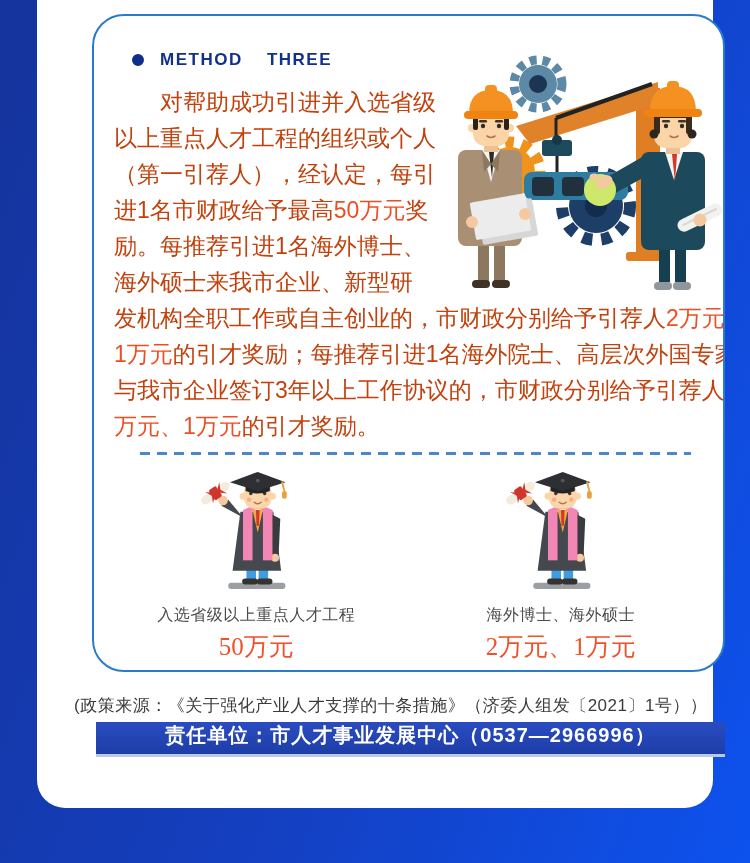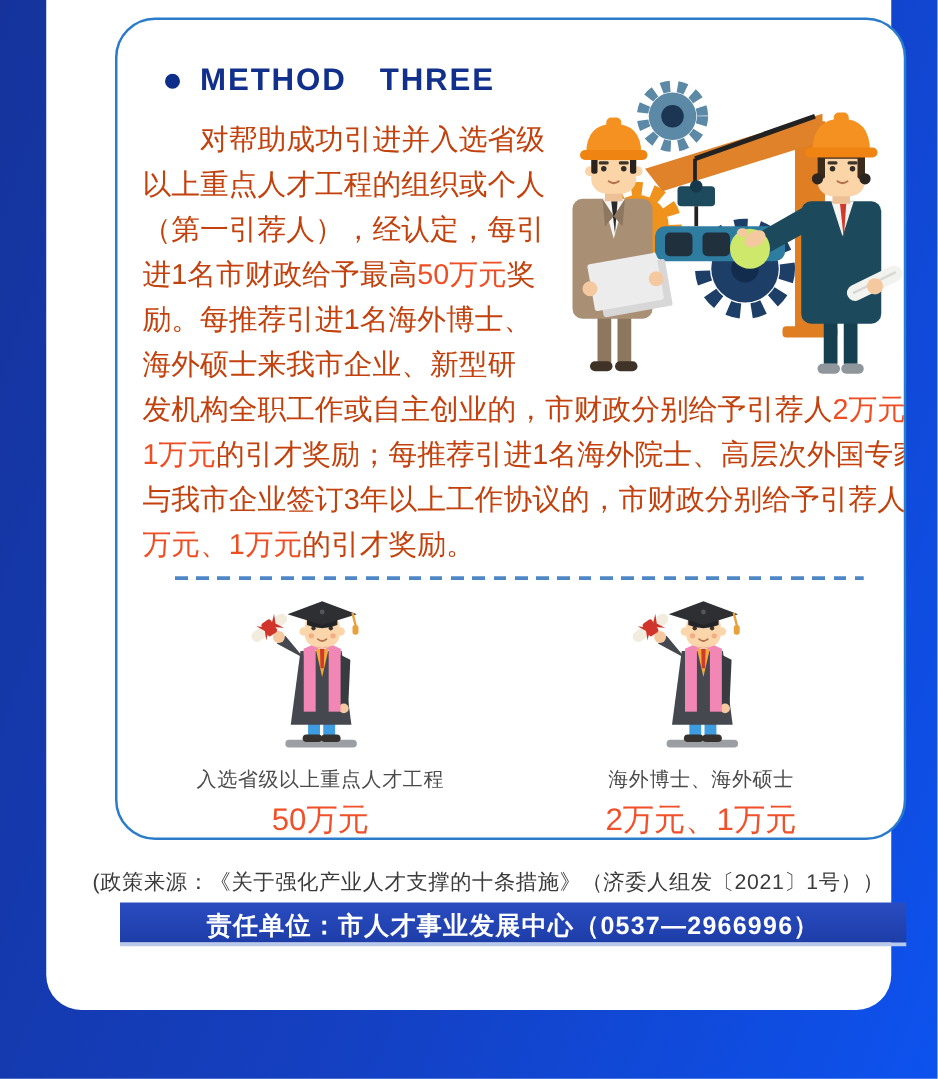--- a/index.html
+++ b/index.html
@@ -20,50 +20,50 @@
   }
   .card-header {
     display:flex; align-items:center; gap:16px;
     padding:34px 0 0 38px;
   }
   .ring-icon {
     width:10px; height:10px; border:6px solid #0d2f8a; border-radius:50%;
     flex:0 0 auto;
   }
   .card-title {
-    font-size:25px; font-weight:bold; color:#10308c;
+    font-size:17px; font-weight:bold; color:#10308c;
     letter-spacing:1.5px; word-spacing:18px;
   }
   .intro { position:relative; margin-top:14px; padding:0 6px 0 20px; }
   .illustration-box {
     position:absolute; top:-30px; right:0; width:285px; height:240px;
   }
   .text-line { font-size:23px; line-height:36px; white-space:nowrap; }
   .narrow-lines { width:340px; }
   .text-line.indent { text-indent:2em; }
   .c-blue { color:#c2410c; }
   .c-red  { color:#ee4e23; }
   .dashed-divider {
     height:3px; margin:8px 32px 10px 46px;
     background:repeating-linear-gradient(90deg,#4d87c6 0 10px,transparent 10px 17px);
   }
-  .graduates { display:flex; margin-top:10px; padding:0 10px; }
+  .graduates { display:flex; margin-top:10px; padding:0 10px;font-family:Liberation Serif, serif; }
   .grad-col { flex:1; display:flex; flex-direction:column; align-items:center; }
   .grad-svg { width:150px; height:130px; }
   .grad-label { margin-top:10px; font-size:16px; color:#4b4b4b; letter-spacing:0.5px; }
   .grad-amount { margin-top:4px; font-size:25px; color:#f0512a; }
   .source-line {
     position:absolute; left:37px; top:694px; width:676px;
     font-size:17px; color:#3b3b3b; letter-spacing:0.5px;
   }
   .responsible-bar {
     position:absolute; left:59px; top:722px; width:629px; height:35px;
     background:linear-gradient(180deg,#2a4cc0,#1d3da8);
     border-bottom:3px solid #b9c9ea;
-    display:flex; align-items:flex-end; justify-content:center;
+    display:flex; align-items:flex-start; justify-content:center;
   }
   .responsible-text { color:#ffffff; font-size:20px; font-weight:bold; letter-spacing:1px; }
   svg { display:block; }
   .hidden-defs { position:absolute; width:0; height:0; }
 </style>
 </head>
 <body>
 
 <svg class="hidden-defs" aria-hidden="true">
   <defs>

